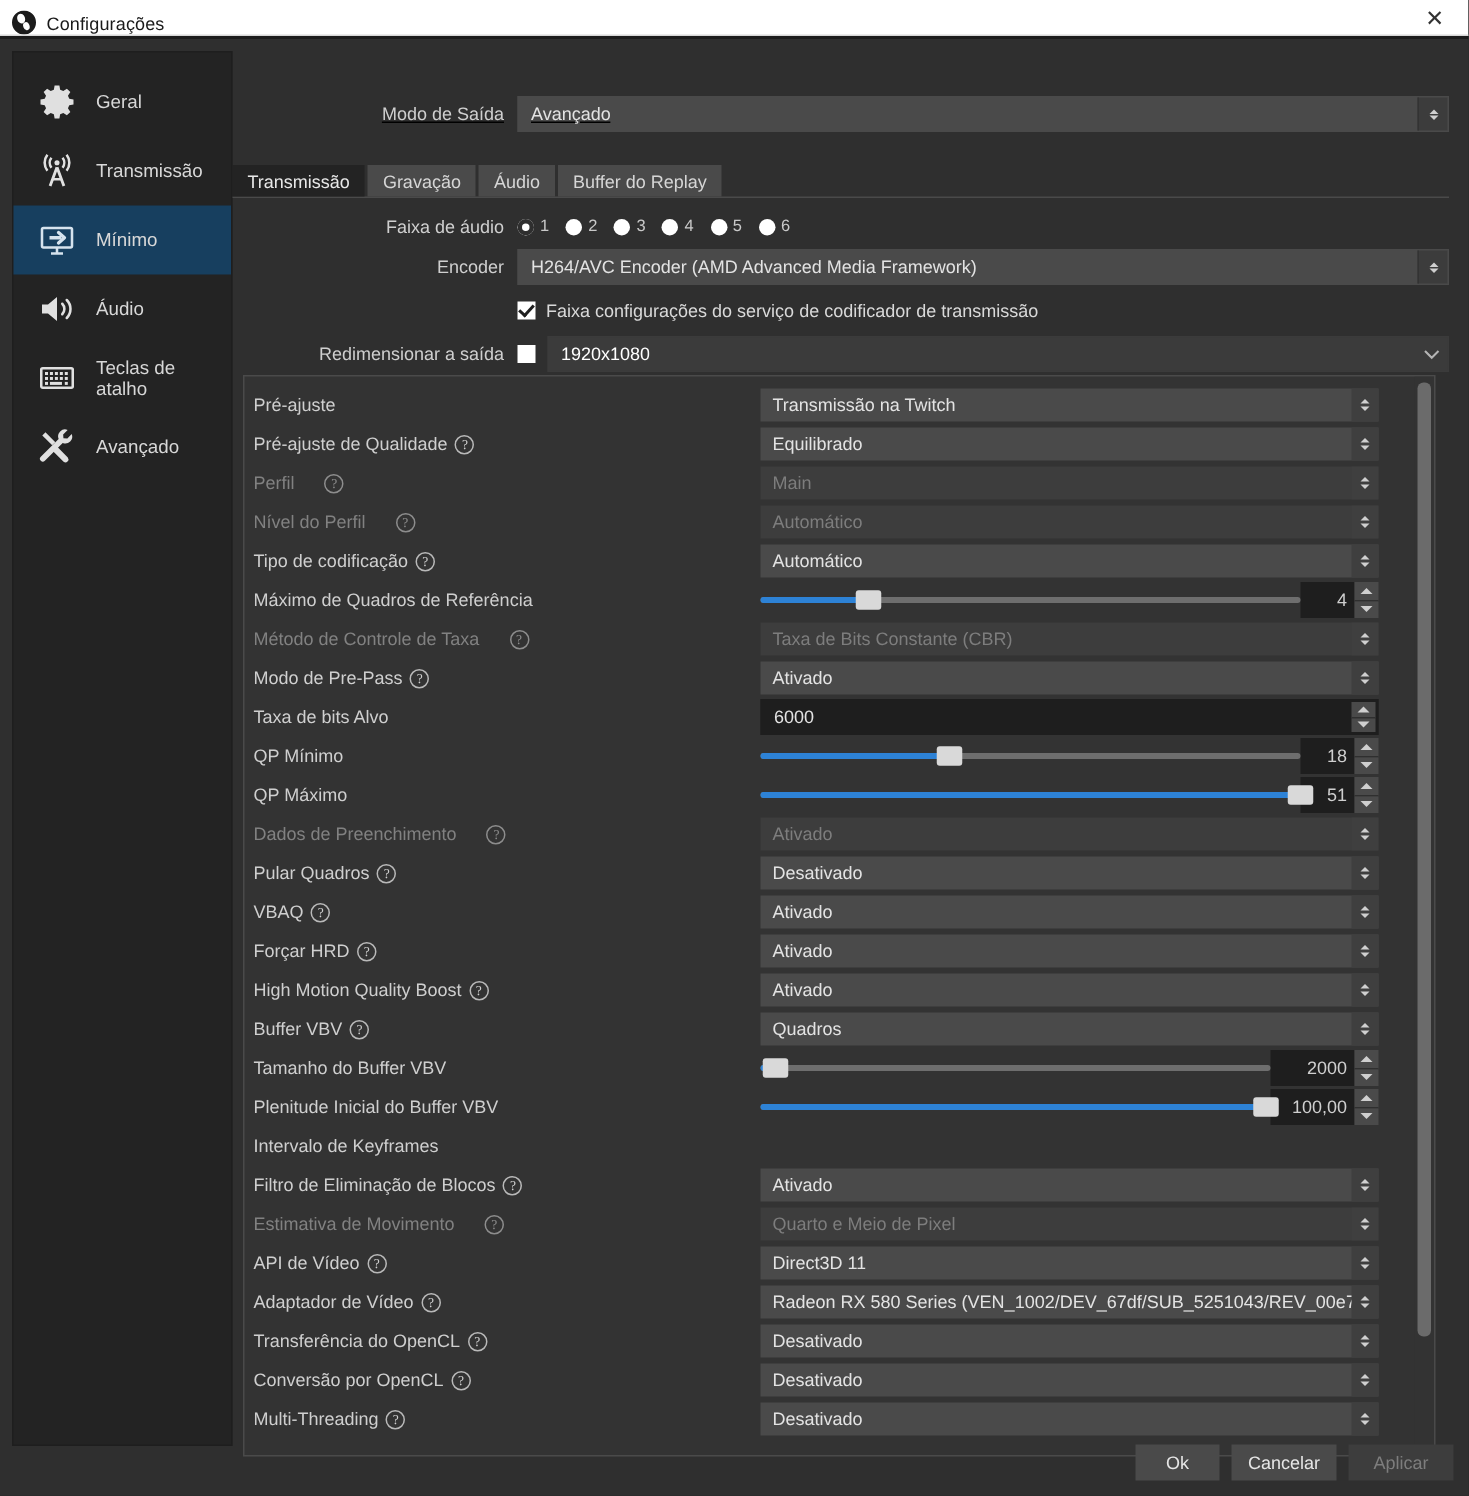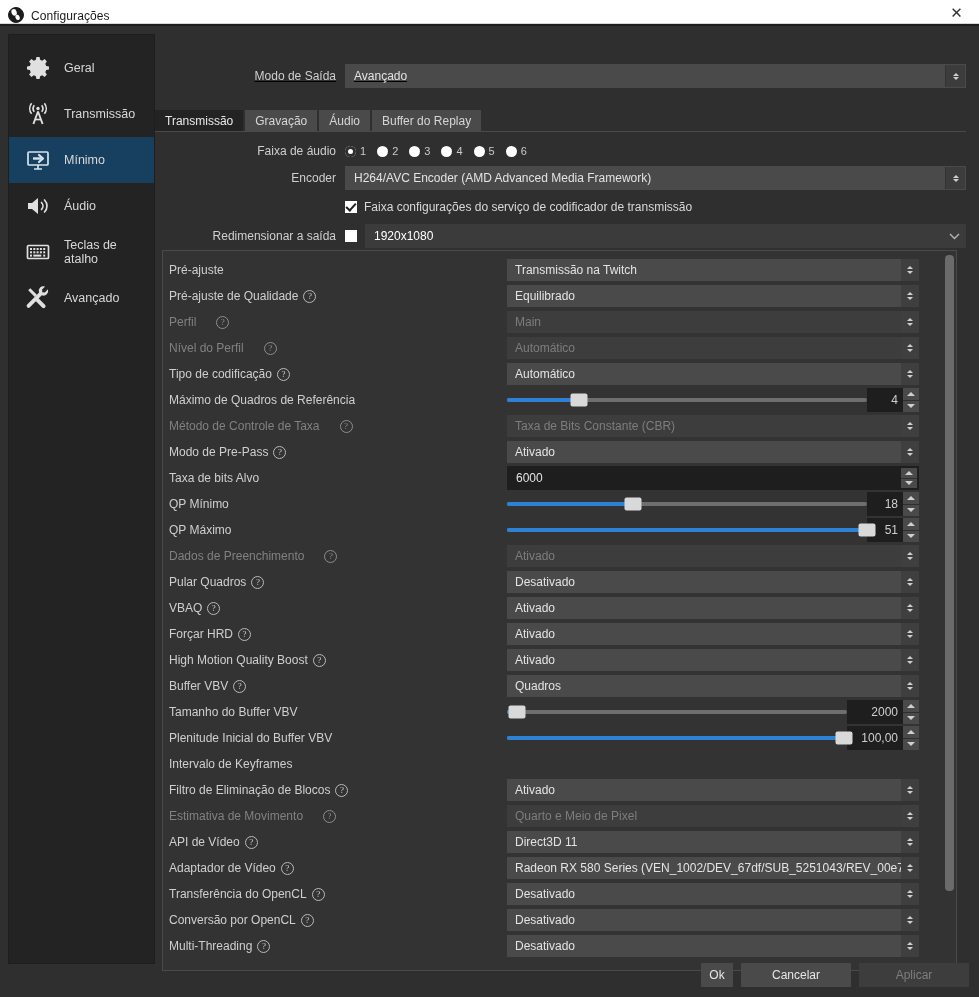--- a/index.html
+++ b/index.html
@@ -262,25 +262,25 @@
     position: absolute; left: 2px; top: 4px; width: 9px; height: 636px;
     background: #6b6b6b; border-radius: 4px;
   }
 
   
   .footer {
     position: absolute; right: 10px; bottom: 12px;
     display: flex; gap: 8px;
   }
   .btn {
-    width: 32px; height: 24px; background: #4a4a4a;
+    width: 56px; height: 24px; background: #4a4a4a;
     display: flex; align-items: center; justify-content: center;
     color: #e6e6e6; font-size: 12px;
   }
-  .btn.wide { width: 110px; }
+  .btn.wide { width: 70px; }
   .btn.disabled { color: #7d7d7d; background: #3d3d3d; }
 </style>
 </head>
 <body>
 
 <div class="titlebar">
   <span class="tb-icon">
     <svg width="16" height="16" viewBox="0 0 16 16">
       <circle cx="8" cy="8" r="7.5" fill="#1c1c1c"></circle>
       <ellipse cx="6.1" cy="5.4" rx="2.6" ry="3.3" fill="#ffffff" transform="rotate(-20 6.1 5.4)"></ellipse>

